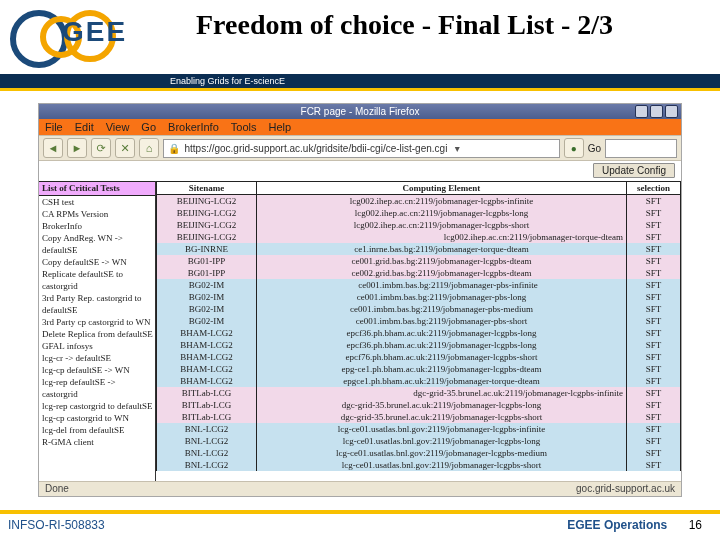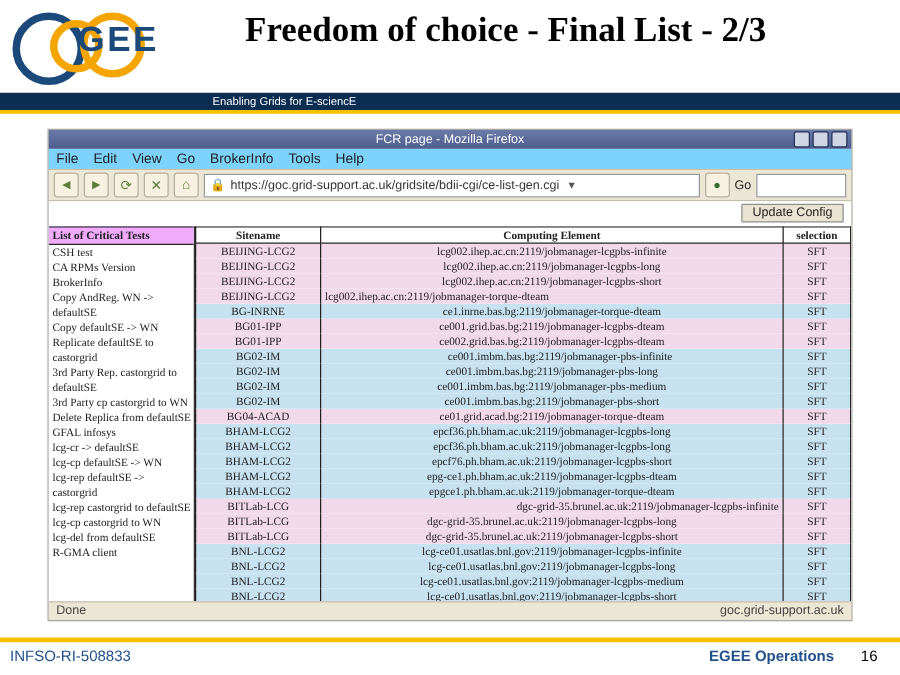--- a/index.html
+++ b/index.html
@@ -11,21 +11,21 @@
   .logo .c2{position:absolute;left:58px;top:6px;width:40px;height:40px;border:6px solid #f4a500;border-radius:50%}
   .logo .txt{position:absolute;left:56px;top:14px;font:bold 28px/1 Arial;color:#1b4a7a;letter-spacing:2px}
   .slide-title{font:bold 28px/1.1 "Times New Roman",serif;color:#000;margin-top:10px;margin-left:30px}
   .tagline-strip{height:14px;background:linear-gradient(#0b2d52,#0b2d52);color:#fff;font:9px/14px Arial;padding-left:170px}
   .thin-yellow{height:3px;background:#f8c000}
   
   .browser{margin:12px 38px 0 38px;border:1px solid #a7a7a7;background:#efe9d8;height:392px;position:relative;font-size:10px;color:#222}
   .bw-titlebar{height:15px;background:linear-gradient(#6a7aa8,#4c5e8f);color:#fff;font:10px/15px Arial;text-align:center;position:relative}
   .bw-titlebar .winbtns{position:absolute;right:3px;top:1px;display:flex;gap:2px}
   .bw-titlebar .winbtns span{width:11px;height:11px;background:#cfd5e4;border:1px solid #253357;border-radius:2px;display:inline-block}
-  .bw-menubar{height:16px;background:#7dd3fc;display:flex;gap:12px;padding:0 6px;align-items:center;border-bottom:1px solid #c6bfae}
+  .bw-menubar{height:16px;background:#f97316;display:flex;gap:12px;padding:0 6px;align-items:center;border-bottom:1px solid #c6bfae}
   .bw-menubar span{font:11px Arial}
   .bw-toolbar{height:24px;background:#ece6d4;display:flex;align-items:center;padding:0 4px;gap:4px;border-bottom:1px solid #c6bfae}
   .tb-btn{width:18px;height:18px;border:1px solid #b5af9c;border-radius:3px;background:#f6f1e1;display:flex;align-items:center;justify-content:center;font-size:11px;color:#5a7d3a}
   .addr{flex:1;height:17px;border:1px solid #9a9a9a;background:#fff;padding:0 4px;display:flex;align-items:center;gap:4px;font:10px Arial;color:#333;overflow:hidden;white-space:nowrap}
   .addr .dd{width:12px;text-align:center;color:#555}
   .go-btn{width:18px;height:18px;border:1px solid #b5af9c;border-radius:3px;background:#f6f1e1;display:flex;align-items:center;justify-content:center;font-size:10px;color:#3a6e2b}
   .search{width:70px;height:17px;border:1px solid #9a9a9a;background:#fff}
   
   .bw-body{position:absolute;top:57px;left:0;right:0;bottom:14px;background:#fff;overflow:hidden}
   .cfg-row{height:18px;text-align:right;padding:2px 6px 0 0}
@@ -152,21 +152,21 @@
                 <td style="text-align: center;">lcg002.ihep.ac.cn:2119/jobmanager-lcgpbs-long</td>
                 <td class="sel">SFT</td>
               </tr>
               <tr class="pink">
                 <td style="text-align: center;">BEIJING-LCG2</td>
                 <td style="text-align: center;">lcg002.ihep.ac.cn:2119/jobmanager-lcgpbs-short</td>
                 <td class="sel">SFT</td>
               </tr>
               <tr class="pink">
                 <td style="text-align: center;">BEIJING-LCG2</td>
-                <td style="text-align: left;">lcg002.ihep.ac.cn:2119/jobmanager-torque-dteam</td>
+                <td style="text-align: right;">lcg002.ihep.ac.cn:2119/jobmanager-torque-dteam</td>
                 <td class="sel">SFT</td>
               </tr>
               <tr class="blue">
                 <td style="text-align: center;">BG-INRNE</td>
                 <td style="text-align: center;">ce1.inrne.bas.bg:2119/jobmanager-torque-dteam</td>
                 <td class="sel">SFT</td>
               </tr>
               <tr class="pink">
                 <td style="text-align: center;">BG01-IPP</td>
                 <td style="text-align: center;">ce001.grid.bas.bg:2119/jobmanager-lcgpbs-dteam</td>
@@ -188,25 +188,20 @@
                 <td class="sel">SFT</td>
               </tr>
               <tr class="blue">
                 <td style="text-align: center;">BG02-IM</td>
                 <td style="text-align: center;">ce001.imbm.bas.bg:2119/jobmanager-pbs-medium</td>
                 <td class="sel">SFT</td>
               </tr>
               <tr class="blue">
                 <td style="text-align: center;">BG02-IM</td>
                 <td style="text-align: center;">ce001.imbm.bas.bg:2119/jobmanager-pbs-short</td>
-                <td class="sel">SFT</td>
-              </tr>
-              <tr class="pink">
-                <td style="text-align: center;">BG04-ACAD</td>
-                <td style="text-align: center;">ce01.grid.acad.bg:2119/jobmanager-torque-dteam</td>
                 <td class="sel">SFT</td>
               </tr>
               <tr class="blue">
                 <td style="text-align: center;">BHAM-LCG2</td>
                 <td style="text-align: center;">epcf36.ph.bham.ac.uk:2119/jobmanager-lcgpbs-long</td>
                 <td class="sel">SFT</td>
               </tr>
               <tr class="blue">
                 <td style="text-align: center;">BHAM-LCG2</td>
                 <td style="text-align: center;">epcf36.ph.bham.ac.uk:2119/jobmanager-lcgpbs-long</td>

